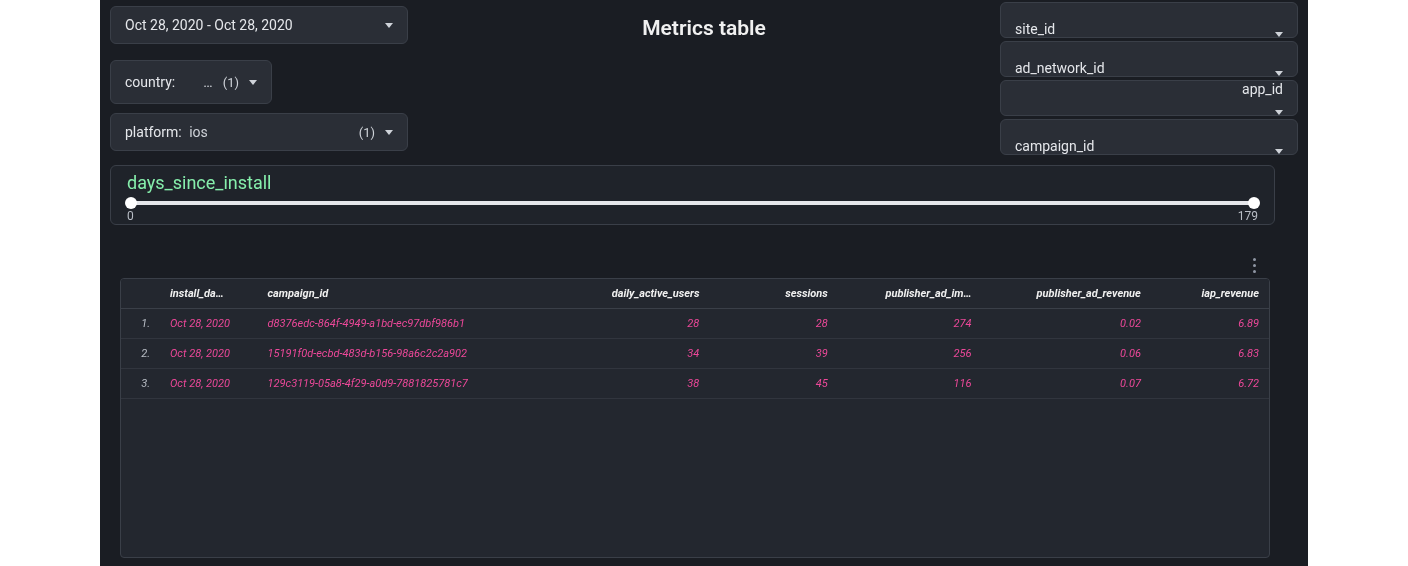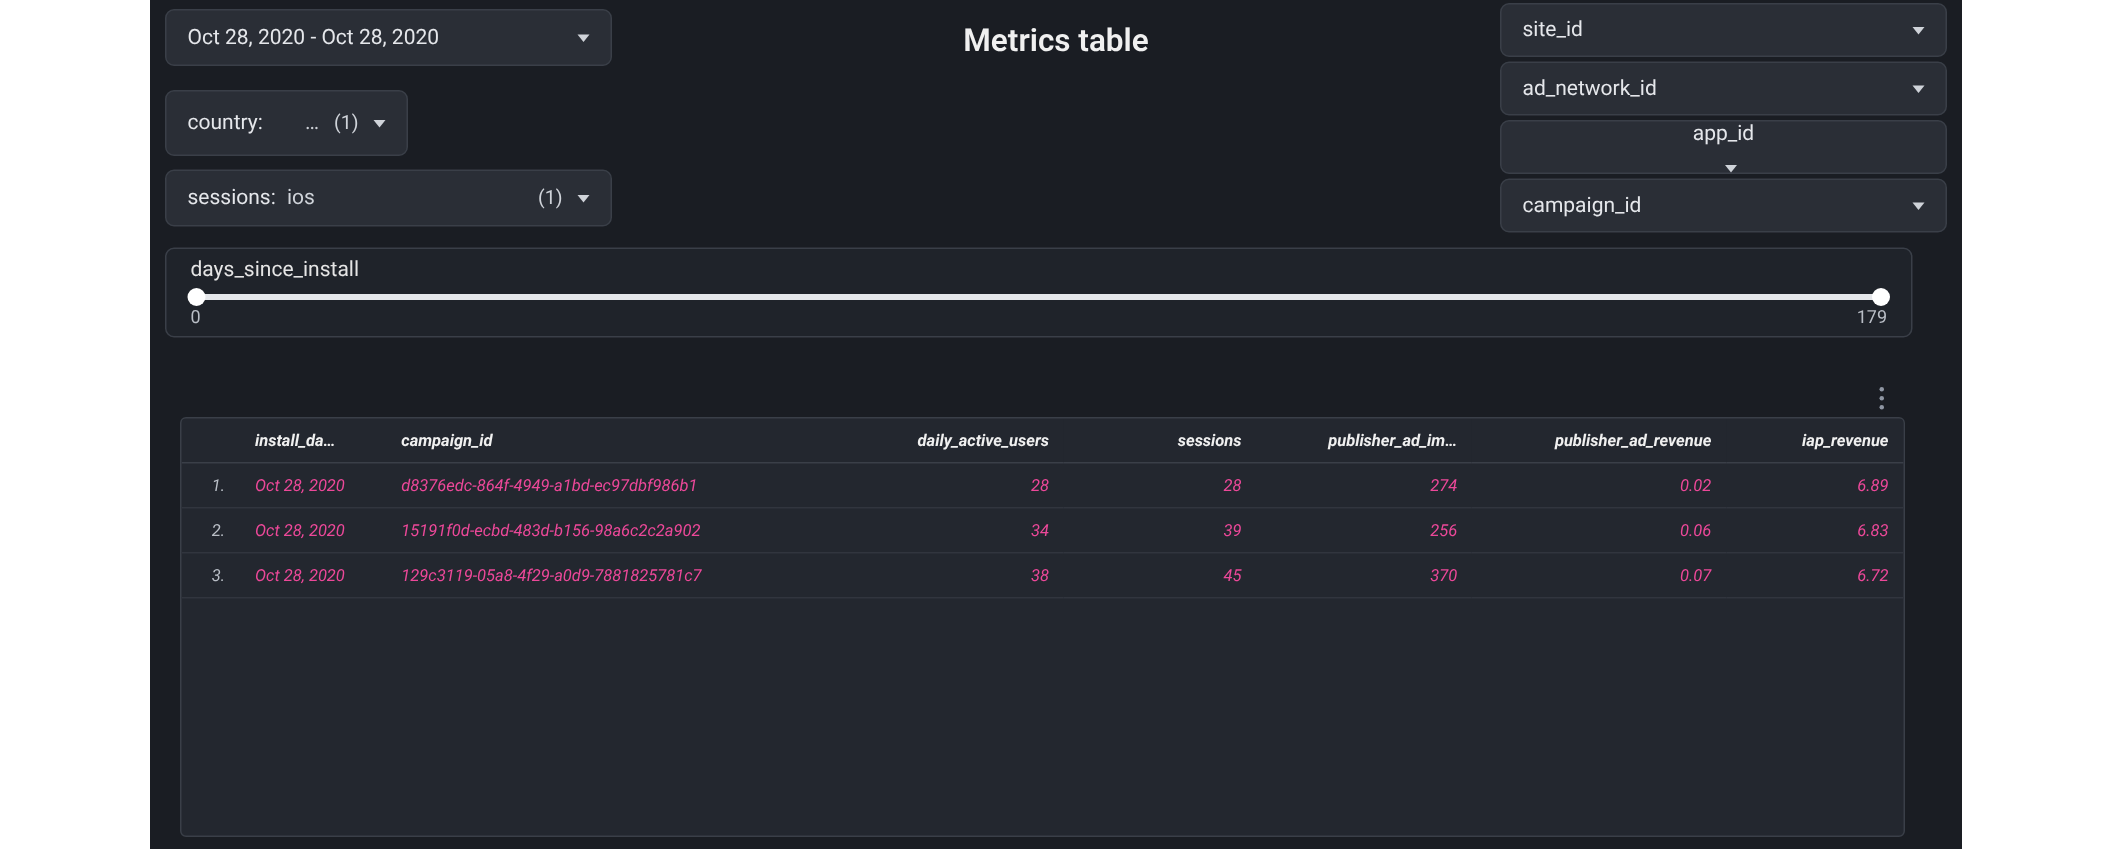--- a/index.html
+++ b/index.html
@@ -61,21 +61,21 @@
 
   .dim {
     position: absolute;
     left: 900px;
     width: 298px;
     height: 36px;
     background: #2a2e36;
     border: 1px solid #3a3f48;
     border-radius: 6px;
     display: flex;
-    align-items: center;
+    align-items: flex-end;
     justify-content: space-between;
     padding: 0 14px;
     font-size: 14px;
     cursor: pointer;
   }
   .dim-0 { top: 2px; }
   .dim-1 { top: 41px; }
   .dim-2 { top: 80px; flex-direction: column; }
   .dim-3 { top: 119px; }
 
@@ -83,21 +83,21 @@
     position: absolute;
     left: 10px;
     top: 165px;
     width: 1165px;
     height: 60px;
     border: 1px solid #3a3f48;
     border-radius: 6px;
     padding: 6px 16px 0 16px;
     background: #1f232a;
   }
-  .slider-panel .sl-label { font-size: 14px; color: #e5e5e5; }
+  .slider-panel .sl-label { font-size: 18px; color: #86efac; }
   .slider-track {
     position: relative;
     margin-top: 8px;
     height: 4px;
     background: #e5e7eb;
     border-radius: 2px;
   }
   .slider-knob {
     position: absolute;
     top: -4px;
@@ -184,21 +184,21 @@
 
     <div class="chip chip-country">
       <span class="label">country:</span>
       <span class="val">…</span>
       <span class="count">(1)</span>
       <span class="caret"></span>
     </div>
 
     <div class="chip chip-platform">
       <span>
-        <span class="label">sessions:</span>
+        <span class="label">platform:</span>
         <span class="val">ios</span>
       </span>
       <span style="display:flex;align-items:center;">
         <span class="count">(1)</span>
         <span class="caret"></span>
       </span>
     </div>
 
     <div class="dim dim-0">
       <span>site_id</span>
@@ -280,20 +280,20 @@
             <td class="col-num">256</td>
             <td class="col-num">0.06</td>
             <td class="col-num">6.83</td>
           </tr>
           <tr>
             <td class="col-idx">3.</td>
             <td>Oct 28, 2020</td>
             <td>129c3119-05a8-4f29-a0d9-7881825781c7</td>
             <td class="col-num">38</td>
             <td class="col-num">45</td>
-            <td class="col-num">370</td>
+            <td class="col-num">116</td>
             <td class="col-num">0.07</td>
             <td class="col-num">6.72</td>
           </tr>
         </tbody>
     </table>
   </div>
 </div>
 
 </body></html>

